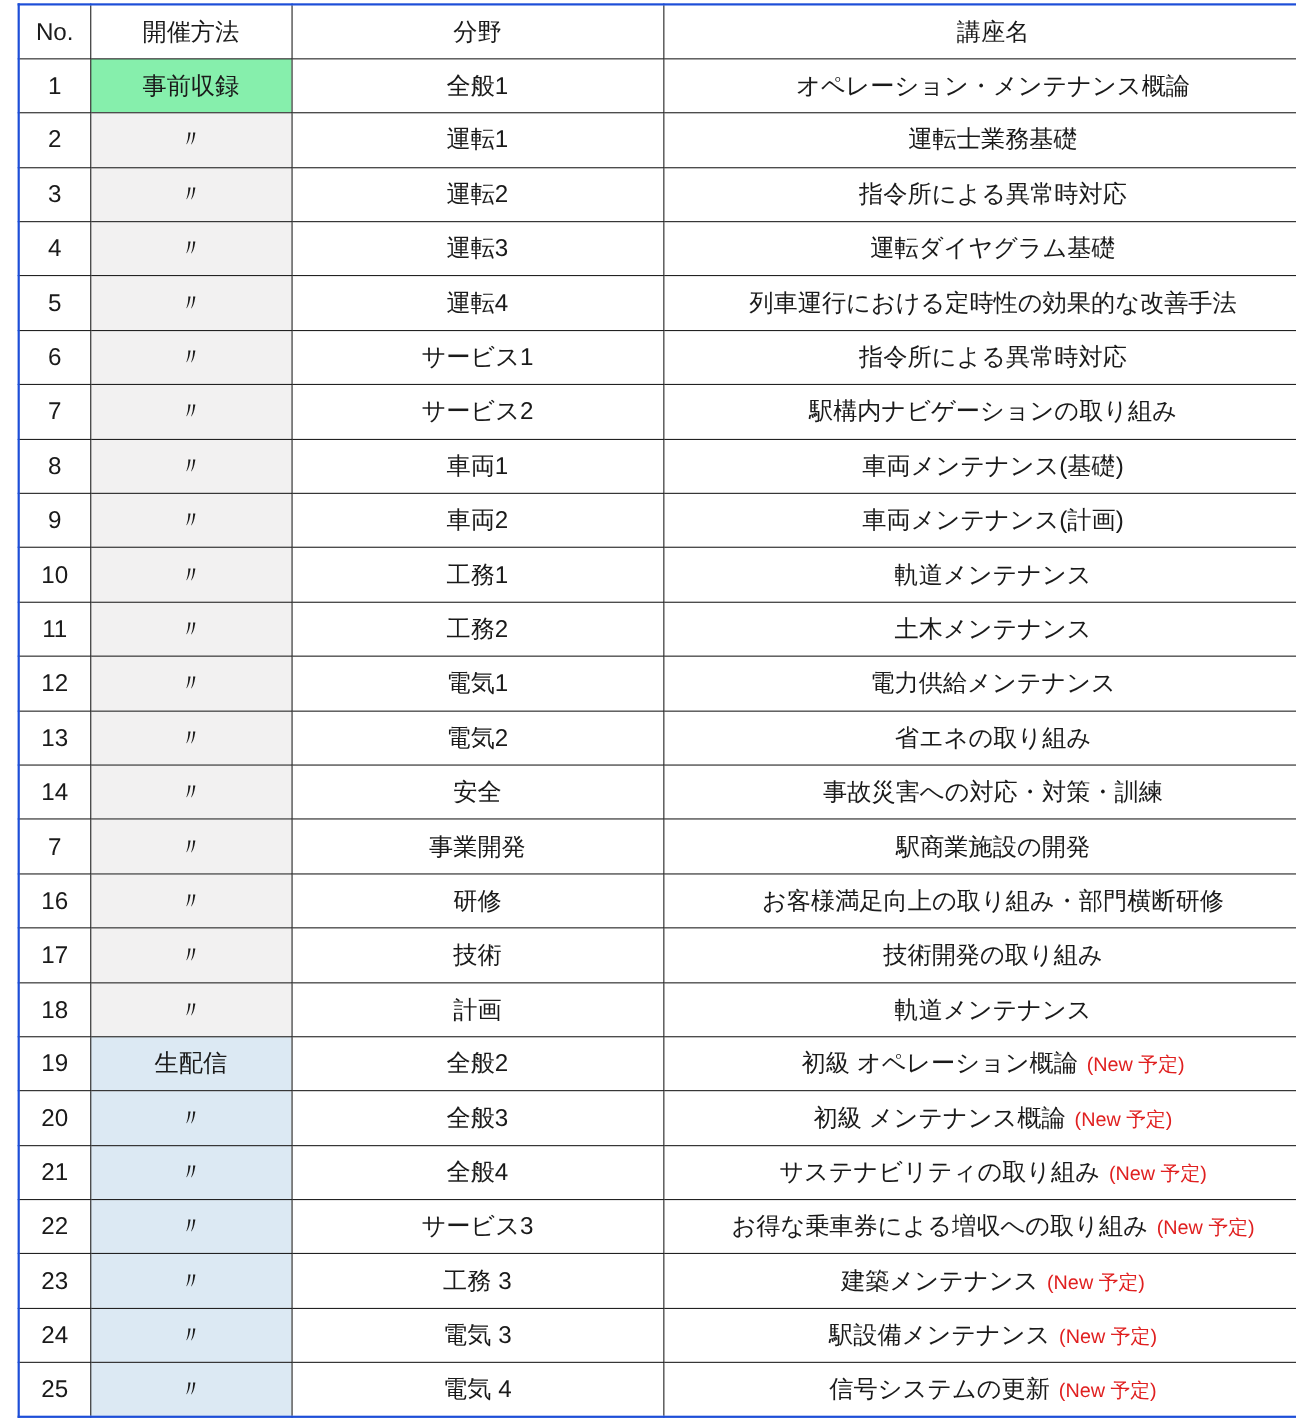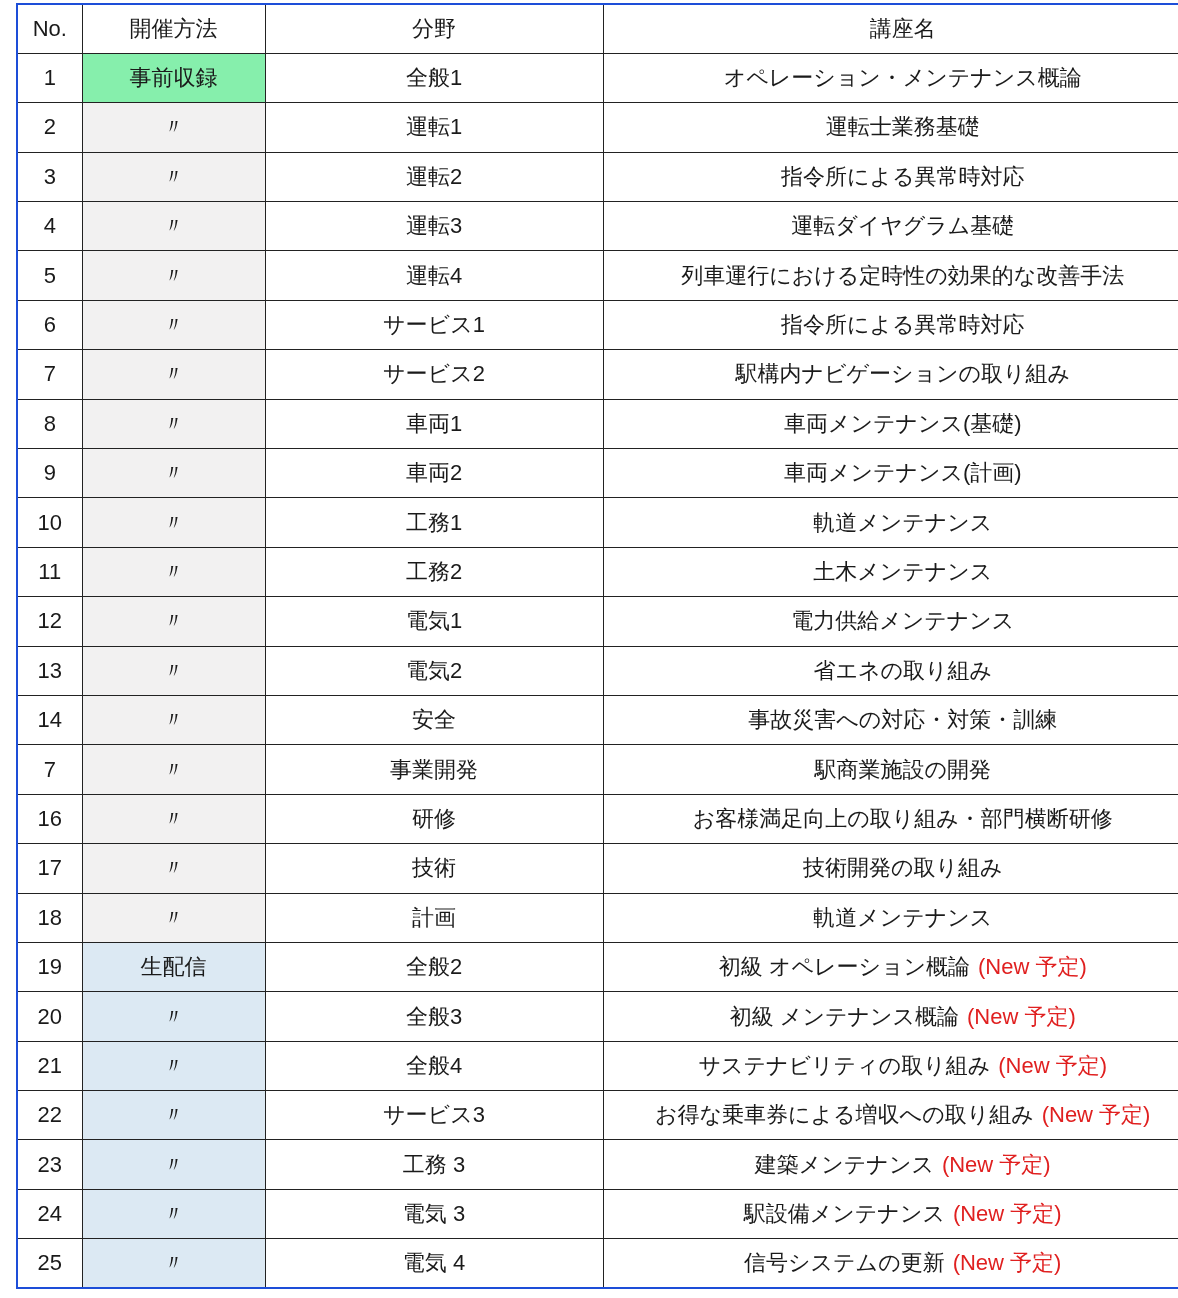--- a/index.html
+++ b/index.html
@@ -27,21 +27,21 @@
     padding: 0 4px;
     overflow: hidden;
     white-space: nowrap;
   }
   tr { height: 49.4px; }
   .col-no       { width: 65px;  }
   .col-method   { width: 183px; }
   .col-category { width: 338px; font-family: Liberation Mono, monospace; }
   .col-course   { width: 600px; }
   .badge {
-    font-size: 22px;
+    font-size: 18px;
     margin-left: 8px;
   }
 </style>
 </head>
 <body>
 
 <table class="course-table">
   <thead>
     <tr>
       <th class="col-no">No.</th>

